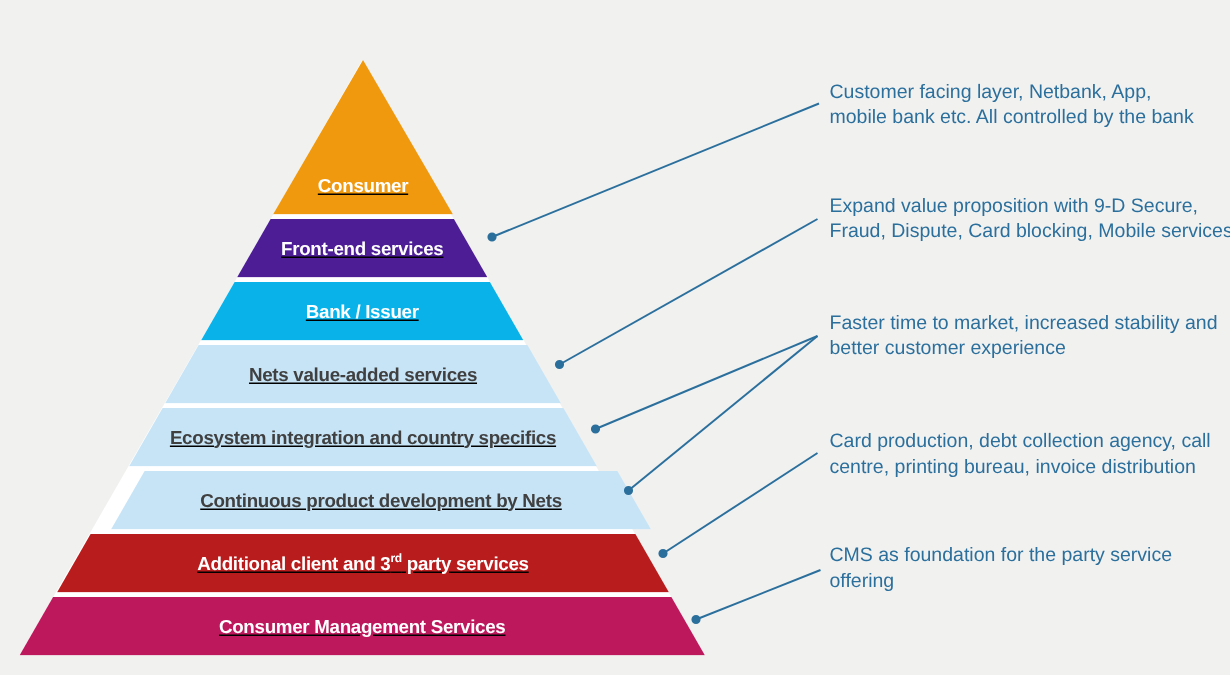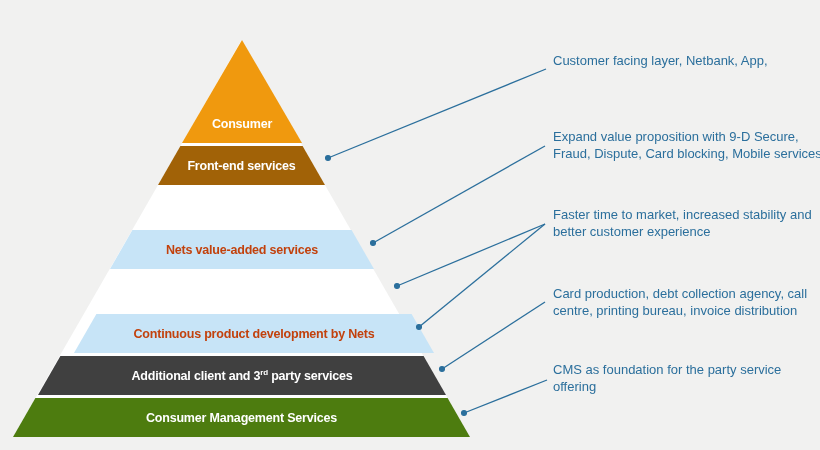--- a/index.html
+++ b/index.html
@@ -23,46 +23,47 @@
     clip-path: polygon(50% 0, 100% 100%, 0 100%);
   }
 
   .layer {
     position: absolute;
     display: flex;
     align-items: center;
     justify-content: center;
     height: 39px;
     clip-path: polygon(22.4px 0, calc(100% - 22.4px) 0, 100% 100%, 0 100%);
+    text-decoration: underline;
   }
   .layer .label {
     font-size: 12.5px;
     font-weight: bold;
     letter-spacing: -0.2px;
     white-space: nowrap;
   }
 
   .layer-consumer {
     left: 182px; top: 40px;
     width: 120px; height: 103px;
     clip-path: polygon(50% 0, 100% 100%, 0 100%);
     background: #f0990e;
     align-items: flex-end;
     padding-bottom: 12px;
   }
-  .layer-frontend  { left: 158px; top: 146px; width: 167px; background: #a16207; }
+  .layer-frontend  { left: 158px; top: 146px; width: 167px; background: #4c1d95; }
   .layer-bank      { left: 134px; top: 188px; width: 215px; background: #09b3ea; }
   .layer-nets      { left: 110px; top: 230px; width: 264px; background: #c7e4f7; }
   .layer-ecosystem { left:  86px; top: 272px; width: 312px; background: #c7e4f7; }
   .layer-product   { left:  74px; top: 314px; width: 360px; background: #c7e4f7; }
-  .layer-thirdparty{ left:  38px; top: 356px; width: 408px; background: #404040; }
-  .layer-cms       { left:  13px; top: 398px; width: 457px; background: #4d7c0f; }
+  .layer-thirdparty{ left:  38px; top: 356px; width: 408px; background: #b91c1c; }
+  .layer-cms       { left:  13px; top: 398px; width: 457px; background: #be185d; }
 
   .text-white { color: #ffffff; }
-  .text-navy  { color: #c2410c; }
+  .text-navy  { color: #404040; }
 
   .label sup { font-size: 8px; vertical-align: super; line-height: 0; }
 
   .connectors {
     position: absolute;
     left: 0; top: 0;
     width: 820px; height: 450px;
     pointer-events: none;
   }
 
@@ -89,25 +90,31 @@
   <div class="pyramid-backdrop"></div>
 
   <div class="layer layer-consumer">
     <span class="label text-white">Consumer</span>
   </div>
 
   <div class="layer layer-frontend">
     <span class="label text-white">Front-end services</span>
   </div>
 
+  <div class="layer layer-bank">
+    <span class="label text-white">Bank / Issuer</span>
+  </div>
 
   <div class="layer layer-nets">
     <span class="label text-navy">Nets value-added services</span>
   </div>
 
+  <div class="layer layer-ecosystem">
+    <span class="label text-navy">Ecosystem integration and country specifics</span>
+  </div>
 
   <div class="layer layer-product">
     <span class="label text-navy">Continuous product development by Nets</span>
   </div>
 
   <div class="layer layer-thirdparty">
     <span class="label text-white"><span>Additional client and 3</span><sup>rd</sup><span> party services</span></span>
   </div>
 
   <div class="layer layer-cms">
@@ -131,20 +138,21 @@
       <line x1="442" y1="369" x2="545" y2="302"></line>
       <circle cx="442" cy="369" r="2.4"></circle>
 
       <line x1="464" y1="413" x2="547" y2="380"></line>
       <circle cx="464" cy="413" r="2.4"></circle>
     </g>
   </svg>
 
   <div class="annotation ann-1">
     <div>Customer facing layer, Netbank, App,</div>
+    <div>mobile bank etc. All controlled by the bank</div>
   </div>
 
   <div class="annotation ann-2">
     <div>Expand value proposition with 9-D Secure,</div>
     <div>Fraud, Dispute, Card blocking, Mobile services</div>
   </div>
 
   <div class="annotation ann-3">
     <div>Faster time to market, increased stability and</div>
     <div>better customer experience</div>

